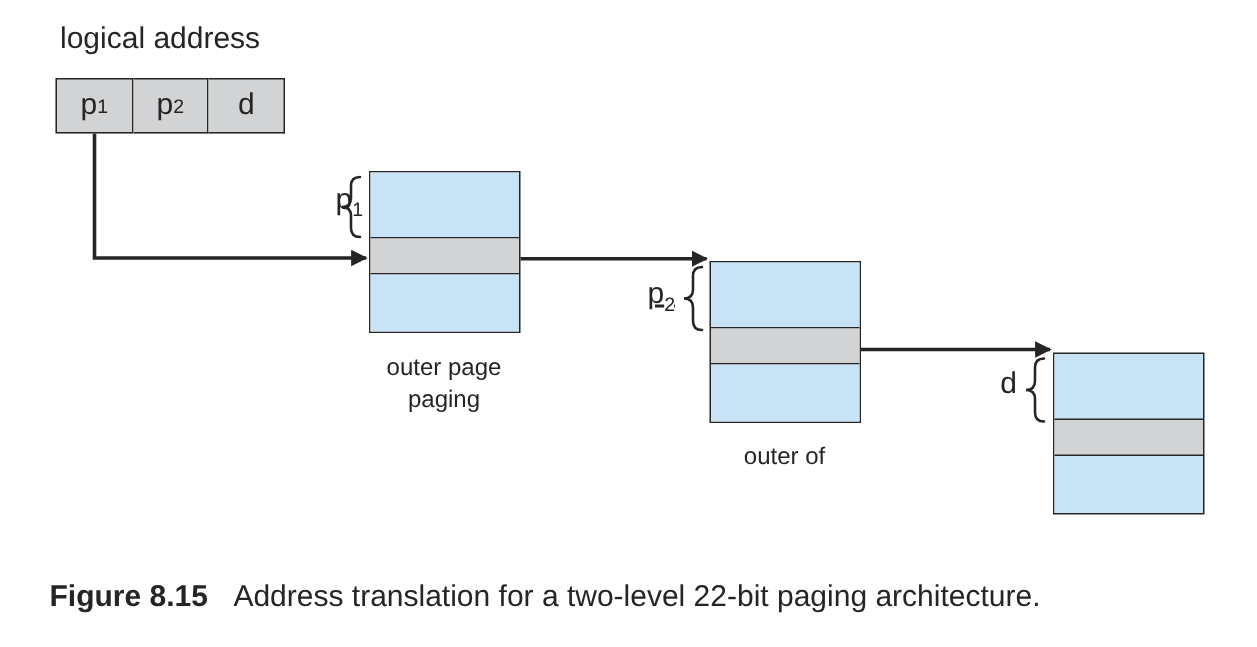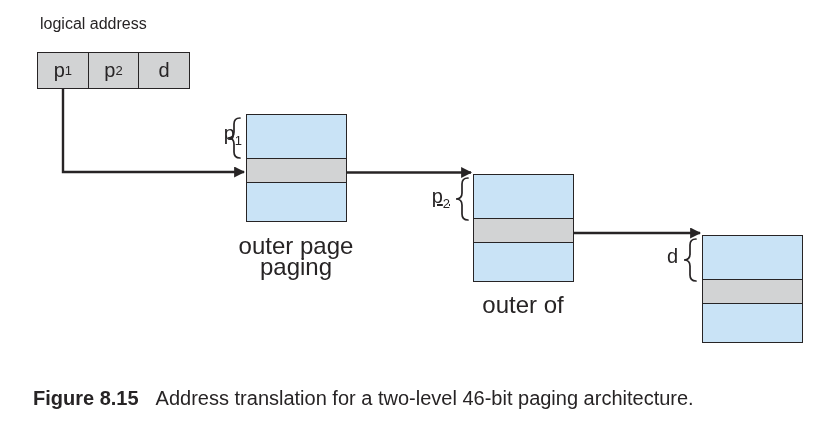--- a/index.html
+++ b/index.html
@@ -30,21 +30,21 @@
     width: 838px; height: 431px;
     pointer-events: none;
   }
   .connector { stroke: var(--ink); stroke-width: 2.4; fill: none; }
   .brace { stroke: var(--ink); stroke-width: 1.7; fill: none; stroke-linecap: round; }
   .arrowhead { fill: var(--ink); }
 
   
   .la-title {
     left: 40px; top: 15px;
-    font-size: 16px;
+    font-size: 20px;
     white-space: nowrap;
   }
   .addr-box {
     left: 37px; top: 52px;
     width: 153px; height: 37px;
     display: flex;
   }
   .addr-cell {
     flex: 1;
     background: var(--gray-fill);
@@ -77,21 +77,21 @@
     width: 26px;
     text-align: right;
     white-space: nowrap;
   }
   .il-1 { left: 196px; top: 122px; margin-left: 20px; }
   .il-2 { left: 424px; top: 185px; text-decoration: underline; }
   .il-3 { left: 652px; top: 245px; }
 
   
   .tbl-caption {
-    font-size: 24px;
+    font-size: 16px;
     line-height: 21px;
     text-align: center;
     width: 170px;
   }
   .tc-1 { left: 211px; top: 235px; }
   .tc-2 { left: 438px; top: 294px; }
 
   
   .fig-caption {
     left: 33px; top: 387px;
@@ -162,16 +162,16 @@
   </div>
 
   <div class="abs ptable t3">
     <div class="row-top"></div>
     <div class="row-mid"></div>
     <div class="row-bot"></div>
   </div>
   <div class="abs index-label il-3"><span>d</span><sub></sub></div>
 
   <div class="abs fig-caption">
-    <span class="fig-label">Figure 8.15</span><span>Address translation for a two-level 46-bit paging architecture.</span>
+    <span class="fig-label">Figure 8.15</span><span>Address translation for a two-level 22-bit paging architecture.</span>
   </div>
 
 </div>
 
 </body></html>

